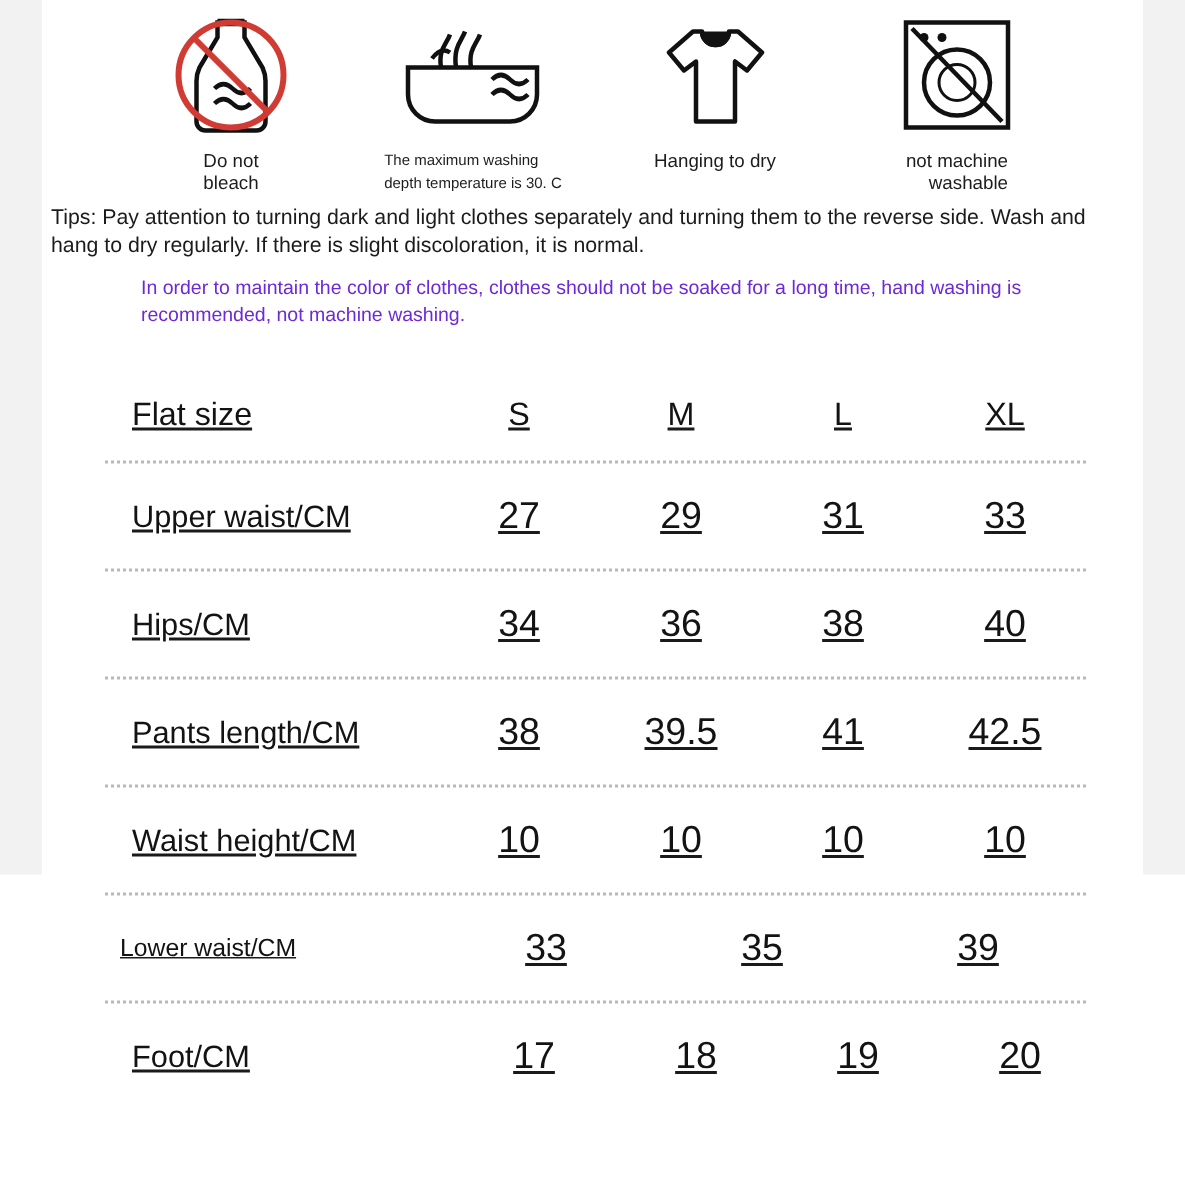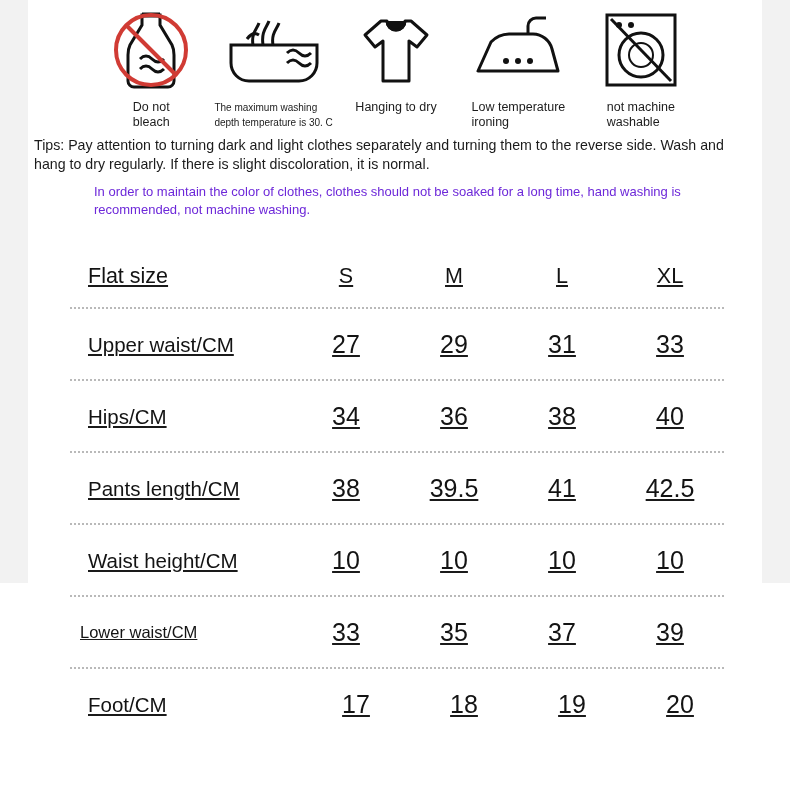--- a/index.html
+++ b/index.html
@@ -64,21 +64,21 @@
     margin-top: 6px;
     font-size: 12.5px;
     line-height: 15px;
     color: #1c1c1c;
     text-align: center;
     max-width: 124px;
   }
   .care-item.i1 .care-label,
   .care-item.i4 .care-label { text-align: left; }
   .care-item.i2 .care-label { text-align: left; font-size: 10px;}
-  .care-item.i5 .care-label { text-align: left; }
+  .care-item.i5 .care-label { text-align: right; }
 
   
   .tips {
     margin-top: 6px;
     padding: 0 8px 0 6px;
     font-size: 14.2px;
     line-height: 18.5px;
     color: #1b1b1b;
   }
   .tips-2 {
@@ -170,33 +170,20 @@
       <div class="care-item i3">
         <div class="care-icon">
           <svg width="90" height="82" viewBox="0 0 90 82">
             <path d="M30 12 h6 a9 9 0 0 0 18 0 h6 l16 14 -10 12 -8 -6 v40 h-26 v-40 l-8 6 -10 -12 z" fill="none" stroke="#111" stroke-width="3" stroke-linejoin="round"></path>
             <path d="M36 12 a9 9 0 0 0 18 0" fill="#111" stroke="#111" stroke-width="3"></path>
           </svg>
         </div>
         <div class="care-label" style="white-space:pre-line">Hanging to dry</div>
       </div>
 
-      <div class="care-item i4">
-        <div class="care-icon">
-          <svg width="100" height="82" viewBox="0 0 100 82">
-            <path d="M10 62 h80 l-6 -22 a20 20 0 0 0 -19 -15 h-24 a26 26 0 0 0 -18 8 z" fill="none" stroke="#111" stroke-width="3" stroke-linejoin="round"></path>
-            <path d="M60 25 v-8 a8 8 0 0 1 8 -8 h10" fill="none" stroke="#111" stroke-width="3"></path>
-            <circle cx="38" cy="52" r="3" fill="#111"></circle>
-            <circle cx="50" cy="52" r="3" fill="#111"></circle>
-            <circle cx="62" cy="52" r="3" fill="#111"></circle>
-          </svg>
-        </div>
-        <div class="care-label" style="white-space:pre-line">Low temperature
-ironing</div>
-      </div>
 
       <div class="care-item i5">
         <div class="care-icon">
           <svg width="92" height="82" viewBox="0 0 92 82">
             <rect x="12" y="6" width="68" height="70" fill="none" stroke="#111" stroke-width="3"></rect>
             <circle cx="46" cy="46" r="22" fill="none" stroke="#111" stroke-width="3"></circle>
             <circle cx="46" cy="46" r="12" fill="none" stroke="#111" stroke-width="2"></circle>
             <circle cx="24" cy="16" r="3" fill="#111"></circle>
             <circle cx="36" cy="16" r="3" fill="#111"></circle>
             <line x1="16" y1="10" x2="76" y2="72" stroke="#111" stroke-width="3"></line>
@@ -250,21 +237,20 @@
         <div class="tcell">10</div>
         <div class="tcell">10</div>
         <div class="tcell">10</div>
         <div class="tcell">10</div>
       </div>
 
       <div class="trow">
         <div class="tlabel small">Lower waist/CM</div>
         <div class="tcell">33</div>
         <div class="tcell">35</div>
-        <div class="tcell">37</div>
         <div class="tcell">39</div>
       </div>
 
       <div class="trow last">
         <div class="tlabel">Foot/CM</div>
         <div class="tcell">17</div>
         <div class="tcell">18</div>
         <div class="tcell">19</div>
         <div class="tcell">20</div>
       </div>

